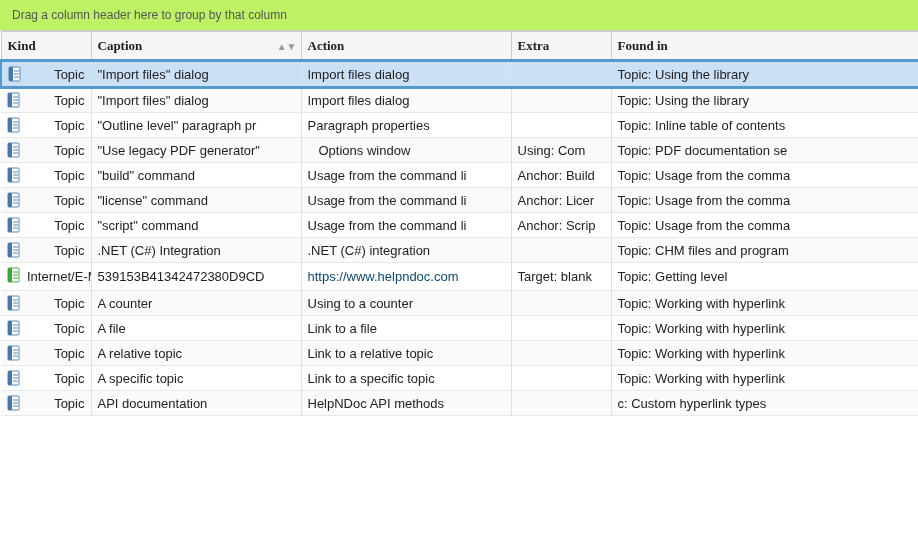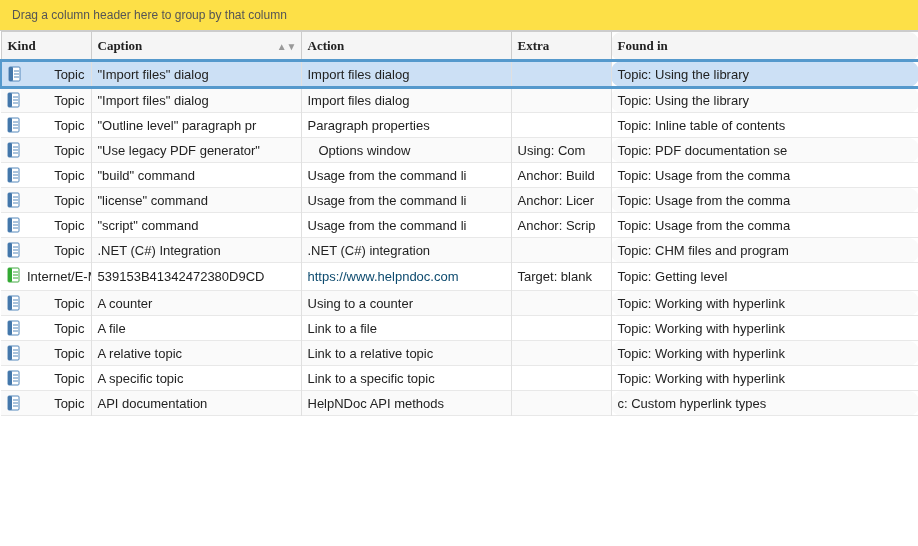--- a/index.html
+++ b/index.html
@@ -7,21 +7,21 @@
       font-family: Segoe UI, Arial, sans-serif;
       font-size: 13px;
       background: #fff;
       color: #222;
       width: 918px;
       height: 546px;
       overflow: hidden;
     }
 
     .drag-header {
-      background: #fde047;
+      background: #bef264;
       border-bottom: 1px solid #ccc;
       padding: 8px 12px;
       color: #555;
       font-size: 12px;
     }
 
     .grid-container {
       overflow: hidden;
       width: 100%;
     }
@@ -75,21 +75,21 @@
       overflow: hidden;
       text-overflow: ellipsis;
       white-space: nowrap;
       vertical-align: middle;
     }
 
     .col-kind { width: 90px; }
     .col-caption { width: 210px; }
     .col-action { width: 210px; margin-left: 45px; }
     .col-extra { width: 100px; margin-left: 26px; }
-    .col-foundin { width: 308px; border-radius: 11px; }
+    .col-foundin { width: 308px; }
 
     .kind-cell {
       display: flex;
       align-items: center;
       gap: 4px;
       justify-content: space-between;
     }
 
     .icon-topic {
       width: 16px;

